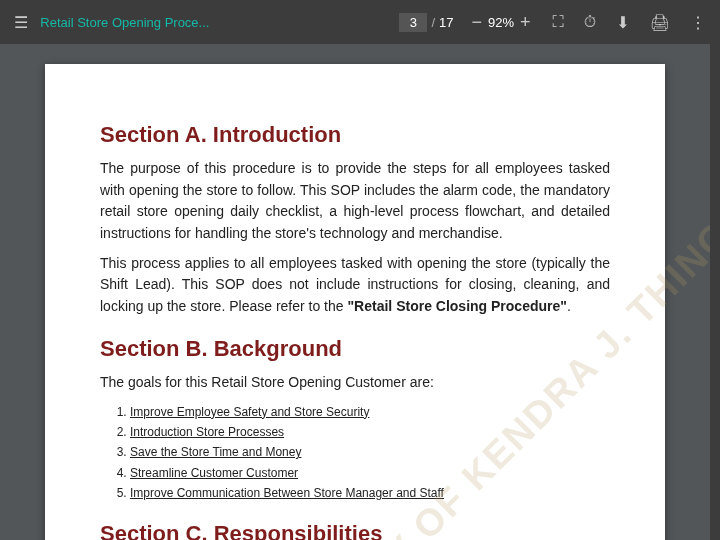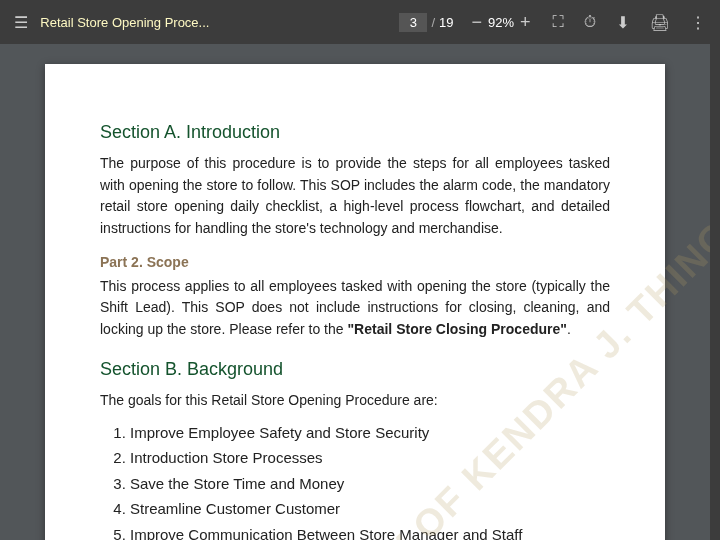--- a/index.html
+++ b/index.html
@@ -18,21 +18,21 @@
       font-size: 13px;
       flex-shrink: 0;
     }
     .toolbar-icon {
       cursor: pointer;
       color: #ccc;
       font-size: 16px;
       padding: 4px;
     }
     .toolbar-title {
-      color: #fef9c3;
+      color: #14b8a6;
       font-size: 13px;
       flex: 1;
       white-space: nowrap;
       overflow: hidden;
       text-overflow: ellipsis;
     }
     .toolbar-page-nav {
       display: flex;
       align-items: center;
       gap: 4px;
@@ -125,23 +125,23 @@
       font-weight: bold;
       color: rgba(180, 160, 100, 0.22);
       white-space: nowrap;
       pointer-events: none;
       letter-spacing: 2px;
       z-index: 10;
     }
 
     
     .section-heading {
-      font-size: 18px;
-      font-weight: normal;
-      color: #14532d;
+      font-size: 22px;
+      font-weight: bold;
+      color: #7f1d1d;
       margin-bottom: 10px;
       margin-top: 18px;
     }
     .part-heading {
       font-size: 14px;
       font-weight: bold;
       color: #8b7355;
       margin-bottom: 6px;
       margin-top: 14px;
     }
@@ -153,36 +153,37 @@
       text-align: justify;
     }
     .body-text b {
       font-weight: bold;
     }
     ol.numbered-list {
       margin-left: 30px;
       margin-top: 4px;
     }
     ol.numbered-list li {
-      font-size: 15px;
+      font-size: 12px;
       color: #222;
       line-height: 1.7;
+      text-decoration: underline;
     }
 
   </style>
 </head>
 <body>
 
 <div id="toolbar">
   <span class="toolbar-icon">☰</span>
   <span class="toolbar-title">Retail Store Opening Proce...</span>
   <div class="toolbar-page-nav">
     <input class="toolbar-page-input" type="text" value="3" style="">
     <span class="toolbar-divider">/</span>
-    <span>19</span>
+    <span>17</span>
   </div>
   <div class="toolbar-zoom">
     <button class="zoom-btn">−</button>
     <span>92%</span>
     <button class="zoom-btn">+</button>
   </div>
   <div class="toolbar-right">
     <span class="toolbar-icon">⛶</span>
     <span class="toolbar-icon">⏱</span>
     <span class="toolbar-icon">⬇</span>
@@ -197,30 +198,29 @@
       <div class="watermark">PROPERTY OF KENDRA J. THING</div>
 
       <div>
         <div class="section-heading">Section A. Introduction</div>
 
         <div>
           <p class="body-text">The purpose of this procedure is to provide the steps for all employees tasked with opening the store to follow.  This SOP includes the alarm code, the mandatory retail store opening daily checklist, a high-level process flowchart, and detailed instructions for handling the store's technology and merchandise.</p>
         </div>
 
         <div>
-          <div class="part-heading">Part 2. Scope</div>
           <p class="body-text">
             <span>This process applies to all employees tasked with opening the store (typically the Shift Lead).  This SOP does not include instructions for closing, cleaning, and locking up the store.  Please refer to the </span><b>"Retail Store Closing Procedure"</b><span>.</span>
           </p>
         </div>
       </div>
 
       <div>
         <div class="section-heading">Section B. Background</div>
-        <p class="body-text">The goals for this Retail Store Opening Procedure are:</p>
+        <p class="body-text">The goals for this Retail Store Opening Customer are:</p>
         <ol class="numbered-list">
           <li>Improve Employee Safety and Store Security</li>
           <li>Introduction Store Processes</li>
           <li>Save the Store Time and Money</li>
           <li>Streamline Customer Customer</li>
           <li>Improve Communication Between Store Manager and Staff</li>
         </ol>
       </div>
 
       <div style="margin-top: 18px;">

